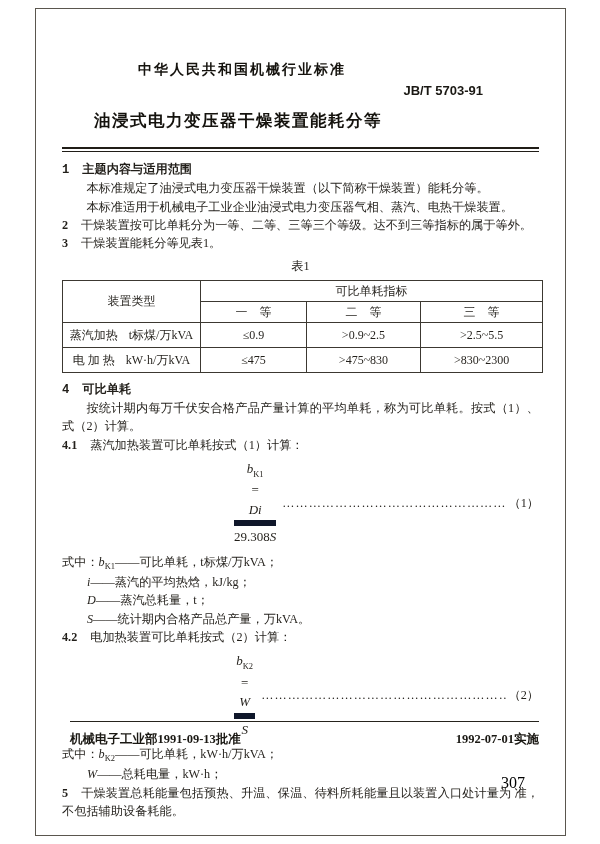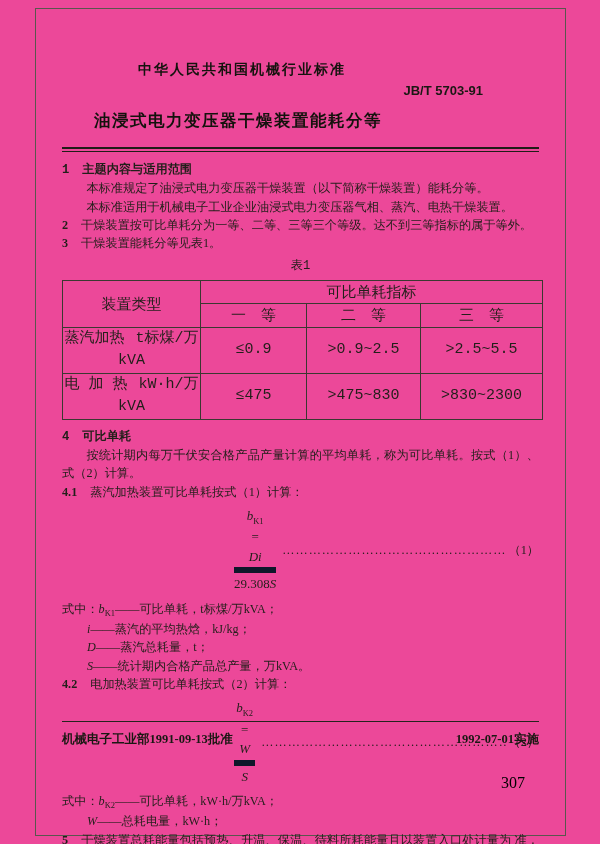--- a/index.html
+++ b/index.html
@@ -4,21 +4,21 @@
 <title>JB/T 5703-91</title>
 <style>
   * { box-sizing: border-box; margin: 0; padding: 0; }
   body {
     width: 600px;
     background: #eceae5;
     font-family: "Liberation Serif", "DejaVu Serif", serif;
   }
   .page {
     width: 600px; height: 844px;
-    background: #ec4899;
+    background: #ffffff;
     position: relative;
     overflow: hidden;
   }
   .frame {
     position: absolute;
     left: 35px; top: 8px;
     width: 531px; height: 828px;
     border: 1px solid #5a564e;
     padding: 52px 26px 0 26px;
   }
@@ -48,46 +48,46 @@
   .body-text {
     margin-top: 9px;
     font-size: 12.2px; line-height: 1.5;
     color: #221f1a;
   }
   p.clause { text-align: justify; }
   .cno { font-weight: bold; margin-right: 13px; }
   .chead { font-weight: bold; font-family: Liberation Mono, monospace; }
   .indent { text-indent: 2em; }
   
-  .tbl-caption { text-align: center; font-size: 12.2px; margin: 5px 0 4px; font-family: Liberation Mono, monospace; }
+  .tbl-caption { text-align: center; font-size: 12.2px; margin: 5px 0 4px; }
   table.grade {
     width: 100%; border-collapse: collapse; table-layout: fixed;
-    font-size: 15px; color: #221f1a; border-radius: 10px;
+    font-size: 12px; color: #221f1a; border-radius: 10px;
   }
   table.grade td { border: 1px solid #3c3831; text-align: center; padding: 0; vertical-align: middle; }
   table.grade .h1 td { height: 21px; }
   table.grade .h2 td { height: 21px; }
-  table.grade .dr td { height: 25px; font-family: Liberation Mono, monospace; }
+  table.grade .dr td { height: 25px; }
   td.cell-type { text-align: left; padding-left: 6px; }
   .t-unit { margin-left: 11px; }
   
   .formula { display: flex; align-items: center; margin: 5px 0 6px; }
   .f-expr { margin-left: 172px; font-size: 13px; display: flex; align-items: center; flex-direction: column; }
   .mvar { font-style: italic; font-family: "Liberation Serif", serif; }
   sub.msub { font-size: 8.5px; font-style: normal; }
   .eq { margin: 0 7px; }
   .frac { display: inline-block; text-align: center; vertical-align: middle; }
   .frac .num { display: block; border-bottom: 6px solid #0f172a; padding: 0 5px 1px; }
   .frac .den { display: block; padding-top: 1px; }
   .dots { flex: 1; overflow: hidden; white-space: nowrap; margin: 0 2px 0 6px; letter-spacing: 1px; }
   .f-no { flex: 0 0 auto; }
   
   .def-line.cont { margin-left: 25px; }
   
-  .doc-footer { position: absolute; left: 26px; right: 26px; top: 712px; }
+  .doc-footer { position: absolute; left: 34px; right: 26px; top: 712px; }
   .f-rule { border-top: 1.5px solid #26231d; }
   .f-row { display: flex; justify-content: space-between; font-weight: bold; font-size: 12.5px; margin-top: 9px; color: #1a1813; }
   .f-page { text-align: right; padding-right: 14px; font-size: 16px; margin-top: 26px; }
 </style>
 </head>
 <body>
 
 <div class="page">
   <div class="frame">
 

